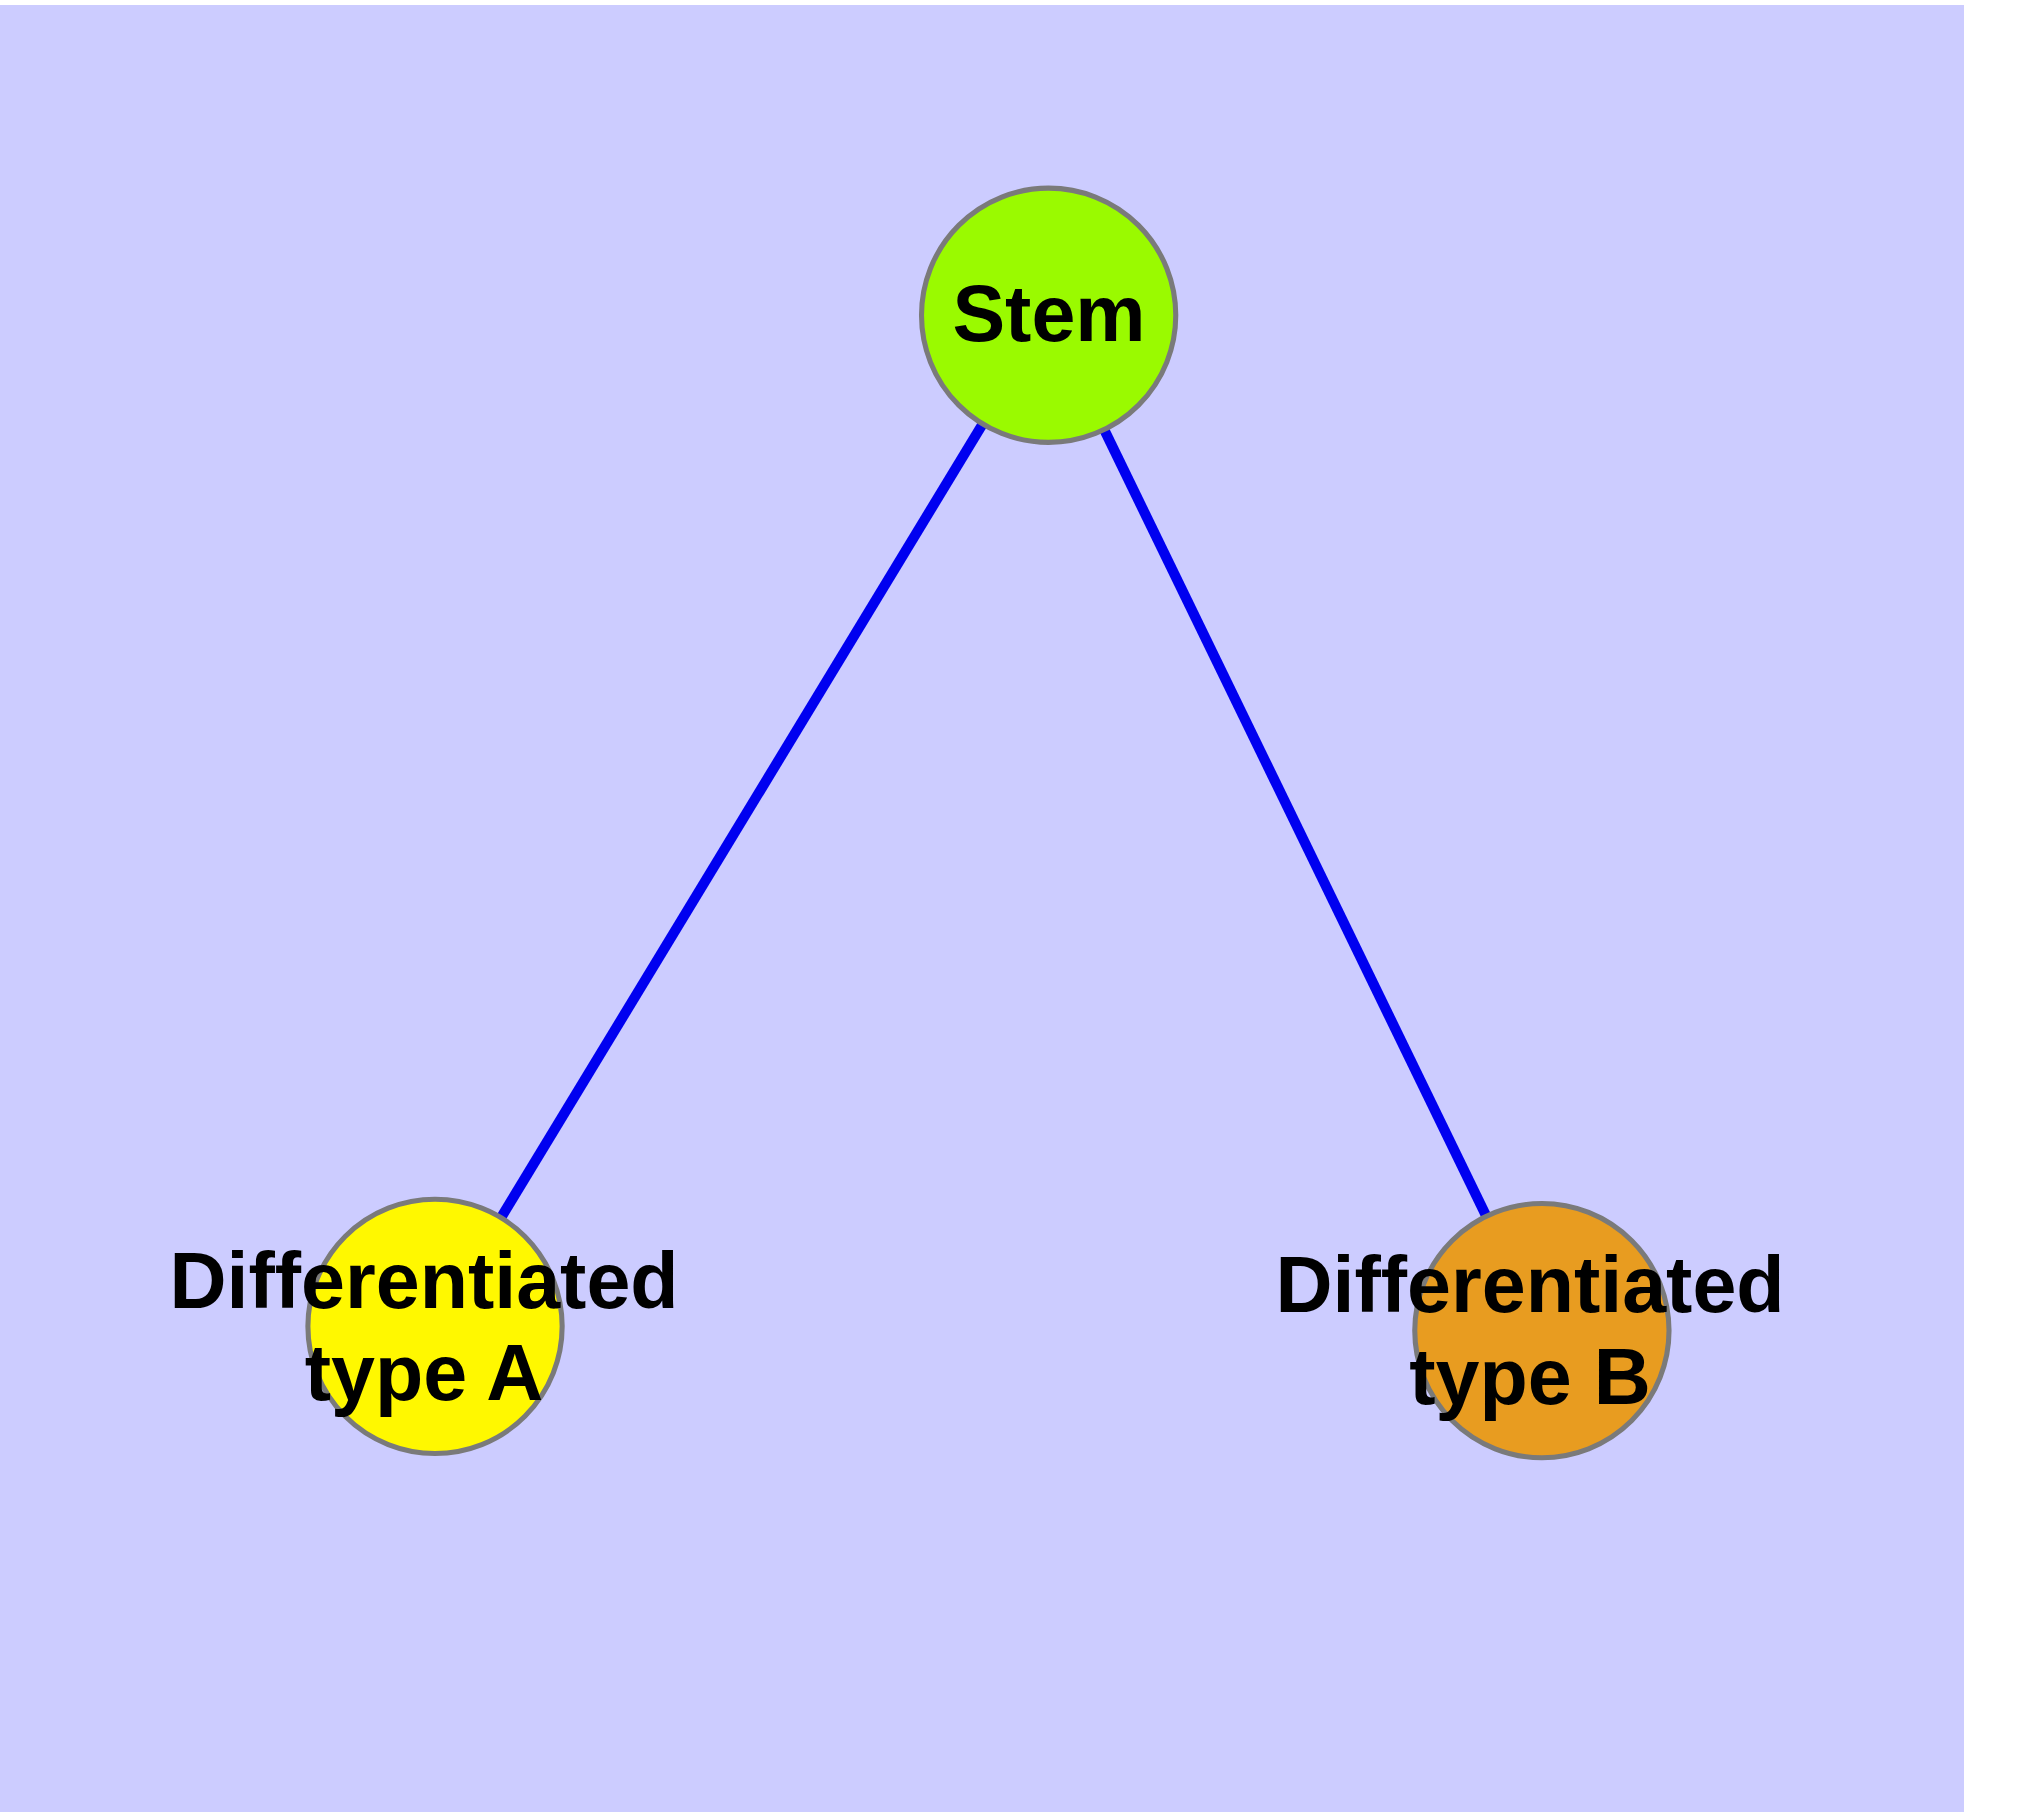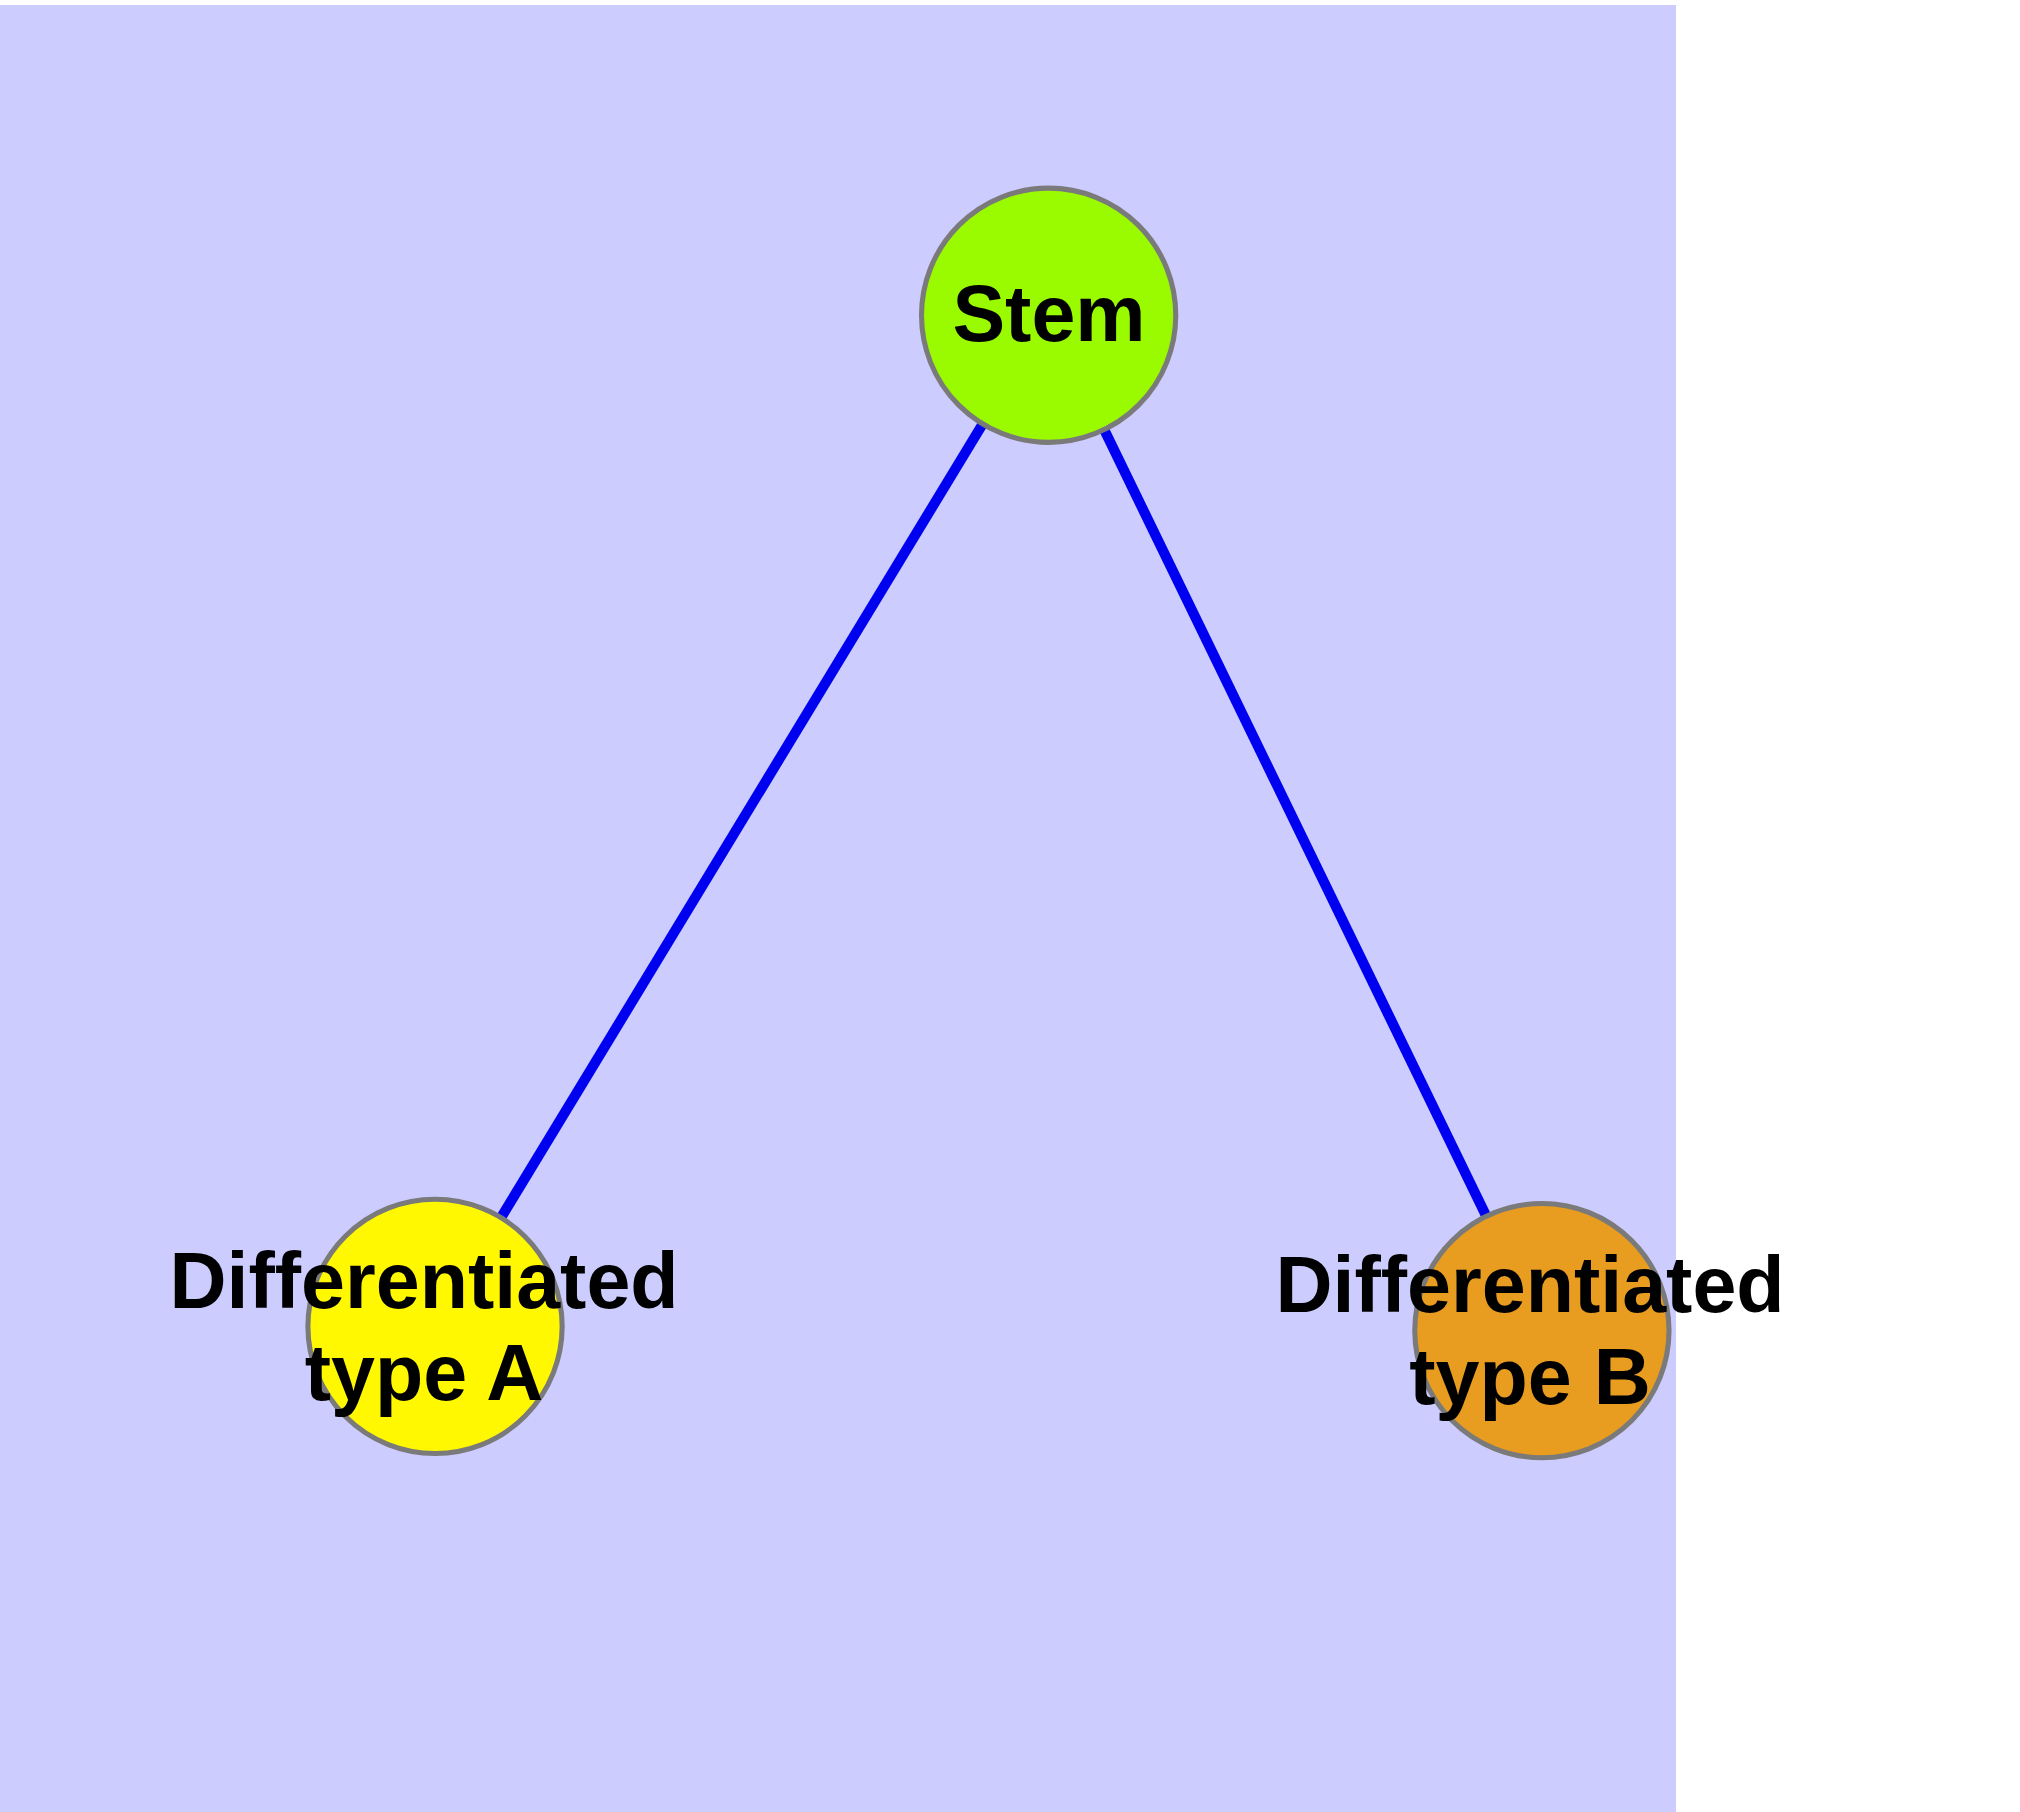--- a/index.html
+++ b/index.html
@@ -5,21 +5,21 @@
   html, body {
     margin: 0;
     padding: 0;
     width: 2021px;
     height: 1812px;
     overflow: hidden;
     font-family: "Liberation Sans", "DejaVu Sans", sans-serif;
   }
   .canvas {
     position: relative;
-    width: 1676px;
+    width: 1964px;
     height: 1812px;
   }
   .top-strip {
     position: absolute;
     left: 0;
     top: 0;
     width: 100%;
     height: 5.1px;
   }
   .graph-svg {

